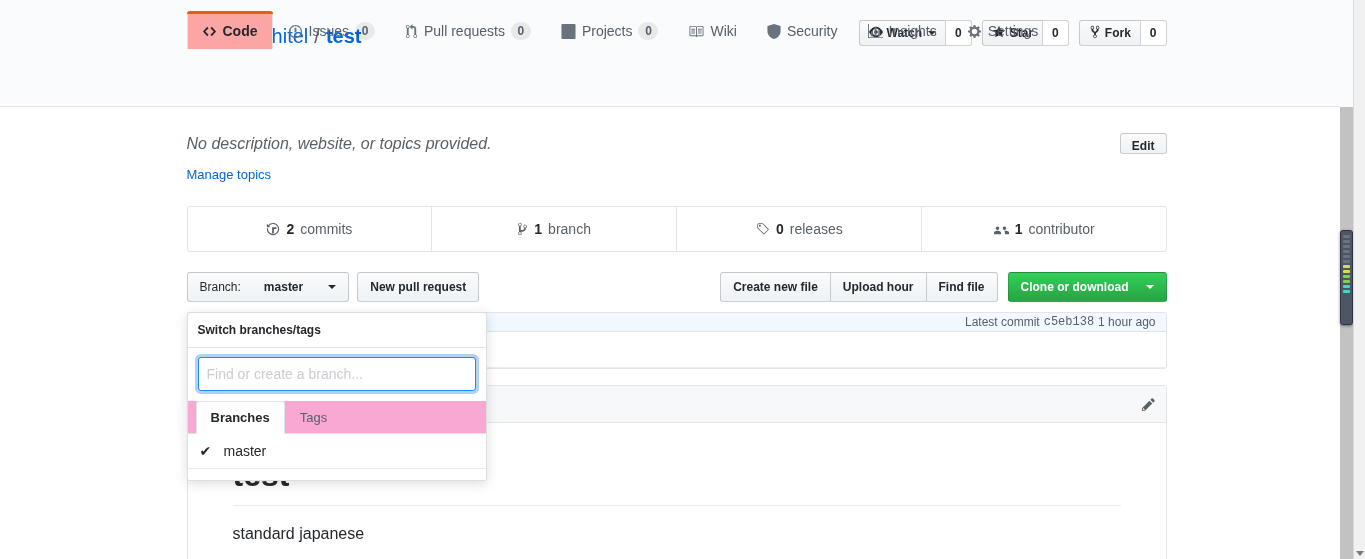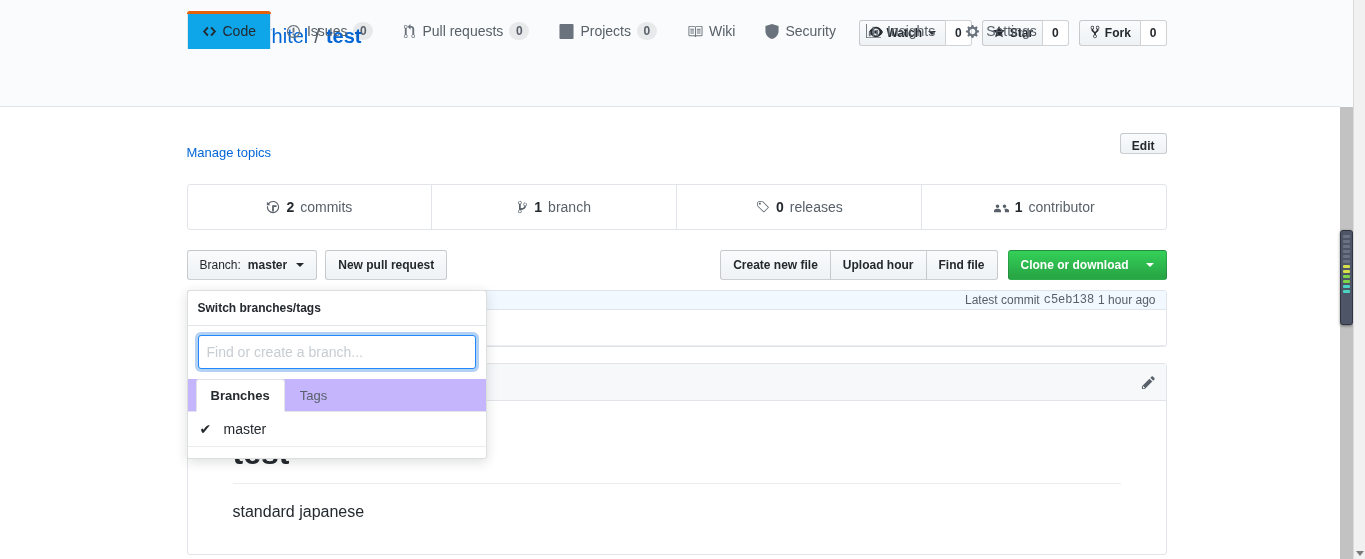--- a/index.html
+++ b/index.html
@@ -112,22 +112,22 @@
     line-height: 18px;
     border: 1px solid transparent;
     border-bottom: none;
     position: relative;
     cursor: pointer;
     white-space: nowrap;
   }
   .nav-item .nav-ico { color: #6a737d; display:inline-flex; align-items:center; }
   .nav-item.selected {
     color: #24292e;
-    font-weight: 400;
-    background: #0ea5e9;
+    font-weight: 700;
+    background: #fca5a5;
     border-color: #e1e4e8;
     border-radius: 3px 3px 0 0;
   }
   .nav-item.selected::before {
     content: "";
     position: absolute;
     left: -1px; right: -1px; top: -1px;
     height: 3px;
     background: #e36209;
     border-radius: 3px 3px 0 0;
@@ -220,21 +220,21 @@
     padding: 0 12px;
     font-size: 12px;
     font-weight: 600;
     color: #24292e;
     background: linear-gradient(-180deg,#fafbfc,#eff3f6 90%);
     border: 1px solid rgba(27,31,35,.2);
     border-radius: 3px;
     cursor: pointer;
     display: inline-flex;
     align-items: center;
-    gap: 7px;
+    gap: 23px;
     line-height: 28px;
     white-space: nowrap;
   }
   .btn-branch { font-weight: 400; color:#24292e; }
   .btn-branch b { font-weight: 600; }
   #newpr { margin-left: 8px; }
   .right-actions {
     position: absolute;
     right: 0; top: 0;
     display: flex;
@@ -358,21 +358,21 @@
     background: #fff;
     border: 1px solid #2188ff;
     border-radius: 3px;
     outline: none;
     box-shadow: 0 0 0 3px rgba(3,102,214,.3);
     font-family: "Liberation Sans", sans-serif;
   }
   .bm-input::placeholder { color: #c8cdd2; opacity:1; }
   .bm-tabs {
     display: flex;
-    background: #c4b5fd;
+    background: #f9a8d4;
     border-bottom: 1px solid #e1e4e8;
     padding: 0 0 0 8px;
   }
   .bm-tab {
     padding: 7px 14px 6px 14px;
     font-size: 13px;
     color: #586069;
     cursor: pointer;
     line-height: 18px;
     border: 1px solid transparent;
@@ -582,20 +582,21 @@
           <span>Settings</span>
         </div>
 
       </div>
     </div>
   </div>
 
   <div class="container">
 
     <div class="desc-row">
+      <div class="desc-text">No description, website, or topics provided.</div>
       <a class="manage-topics" href="#">Manage topics</a>
       <button class="btn-edit">Edit</button>
     </div>
 
     <div class="numbers">
       <div class="num-item">
         <span class="n-ico">
           <svg width="14" height="14" viewBox="0 0 14 16" fill="currentColor" aria-hidden="true">
               <path d="M8 13H6V6h5v2H8v5zM7 1C4.81 1 2.87 2.02 1.59 3.59L0 2v4h4L2.5 4.5C3.55 3.17 5.17 2.3 7 2.3c3.14 0 5.7 2.56 5.7 5.7s-2.56 5.7-5.7 5.7A5.71 5.71 0 0 1 1.3 8c0-.34.03-.67.09-1H.08C.03 7.33 0 7.66 0 8c0 3.86 3.14 7 7 7s7-3.14 7-7-3.14-7-7-7z"></path>
             </svg>

